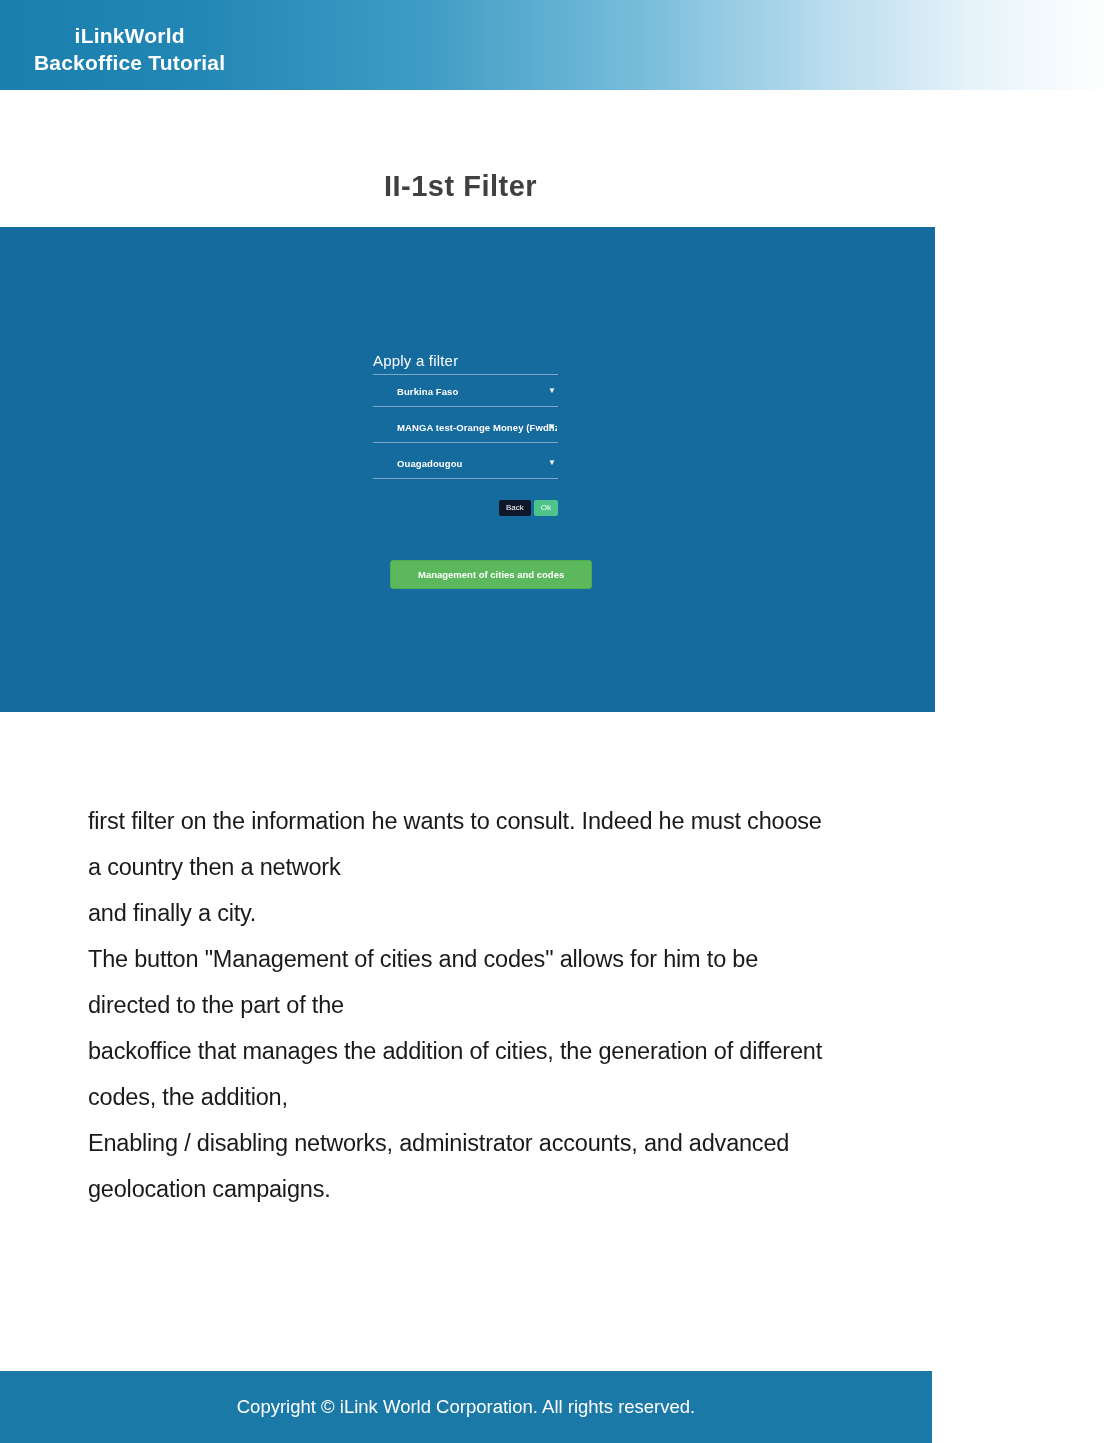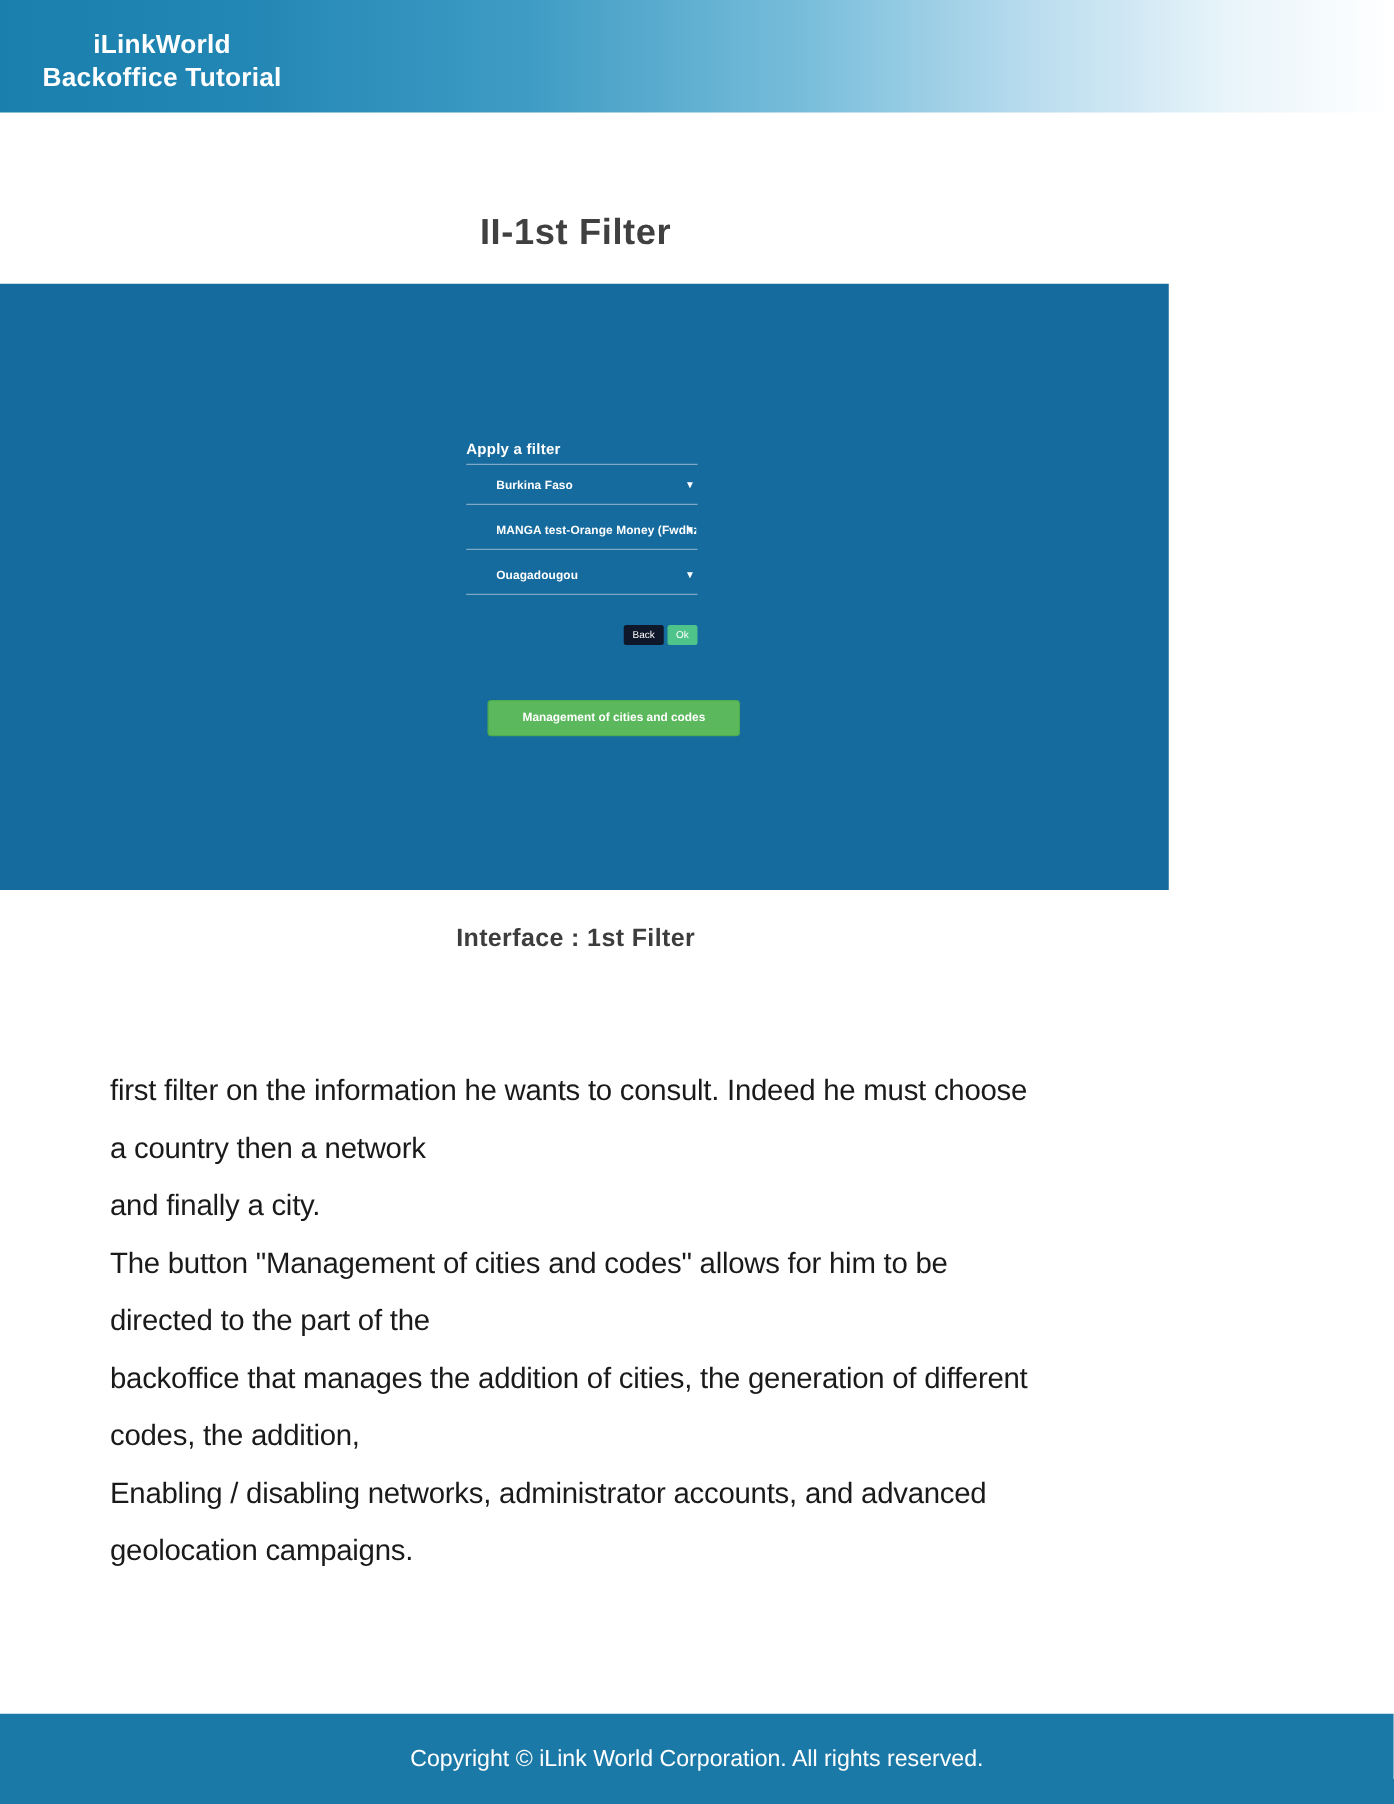--- a/index.html
+++ b/index.html
@@ -72,22 +72,22 @@
     background: #156a9e;
   }
   .filter-form {
     position: absolute;
     left: 373px;
     top: 125px;
     width: 185px;
   }
   .filter-legend {
     color: #ffffff;
-    font-size: 12px;
-    font-weight: bold;
+    font-size: 15px;
+    font-weight: normal;
     padding-bottom: 5px;
     border-bottom: 1px solid #7ea9c4;
     margin-bottom: 9px;
     letter-spacing: 0.2px;
   }
   .select-row {
     position: relative;
     height: 22px;
     border-bottom: 1px solid #7ea9c4;
     margin-bottom: 13px;
@@ -169,21 +169,21 @@
   }
   .body-text p {
     margin: 0;
   }
 
   
   .page-footer {
     position: absolute;
     left: 0;
     bottom: 0;
-    width: 1115px;
+    width: 932px;
     height: 72px;
     background: #1b79a8;
     color: #ffffff;
     display: flex;
     align-items: center;
     justify-content: center;
     font-size: 18.5px;
   }
 </style>
 </head>
@@ -222,21 +222,20 @@
 
       <div class="btn-row">
         <button class="btn btn-back">Back</button>
         <button class="btn btn-ok">Ok</button>
       </div>
     </div>
 
     <button class="mgmt-btn">Management of cities and codes</button>
   </div>
 
-  <div class="caption">Interface : 1st Filter</div>
 
   <div class="body-text">
     <p>first filter on the information he wants to consult. Indeed he must choose a country then a network</p>
     <p>and finally a city.</p>
     <p>The button "Management of cities and codes" allows for him to be directed to the part of the</p>
     <p>backoffice that manages the addition of cities, the generation of different codes, the addition,</p>
     <p> Enabling / disabling networks, administrator accounts, and advanced geolocation campaigns.</p>
   </div>
 </div>
 

